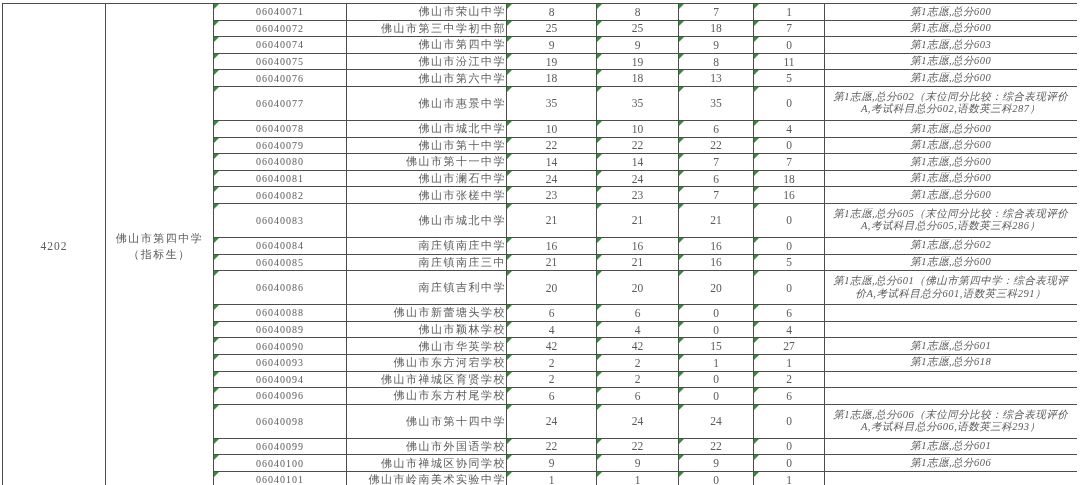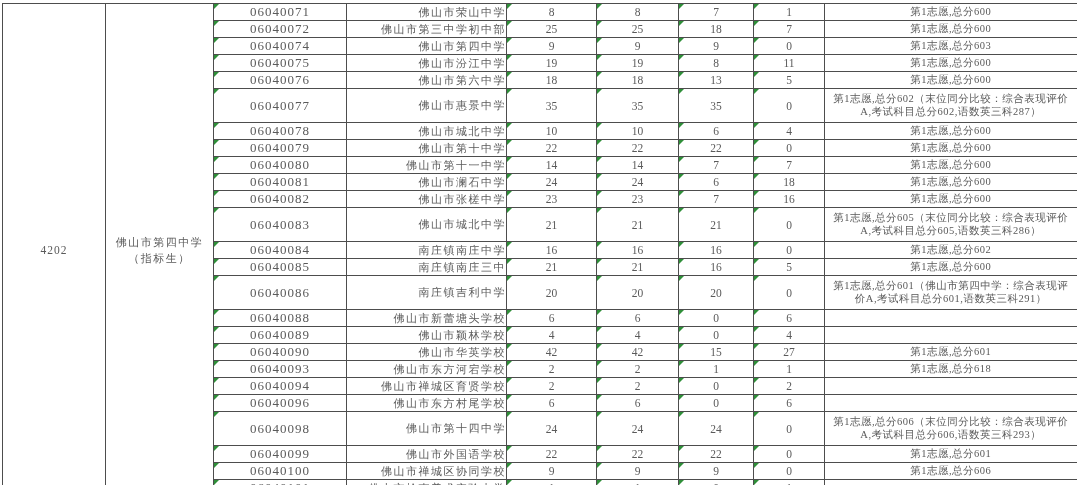--- a/index.html
+++ b/index.html
@@ -12,27 +12,28 @@
   td{
     border:1px solid #4d4d4d;
     position:relative;
     text-align:center;vertical-align:middle;
     color:#5a5a5a;
     padding:0;overflow:hidden;
     background:#ffffff;
   }
   tr.s{height:16.6px;}
   tr.d{height:34px;}
-  td.code{font-size:13px;letter-spacing:1px;}
+  td.code{font-size:10px;letter-spacing:1px;}
   td.school{font-size:11px;letter-spacing:1.5px;text-align:right;}
   td.num{font-size:11.5px;}
   td.remark{
     font-size:10.5px;letter-spacing:0.5px;line-height:12.5px;
     padding:1px 5px;word-break:break-all;
     border-right:none;
+    font-style:italic;
   }
   td.zonecode{font-size:11.5px;letter-spacing:1px;margin-left:20px;}
   td.zonename{font-size:11px;letter-spacing:1.5px;line-height:16px;}
   .tri{
     position:absolute;top:0;left:0;width:0;height:0;
     border-top:5px solid #2f8f39;
     border-right:5px solid transparent;
     pointer-events:none;
   }
 </style>

